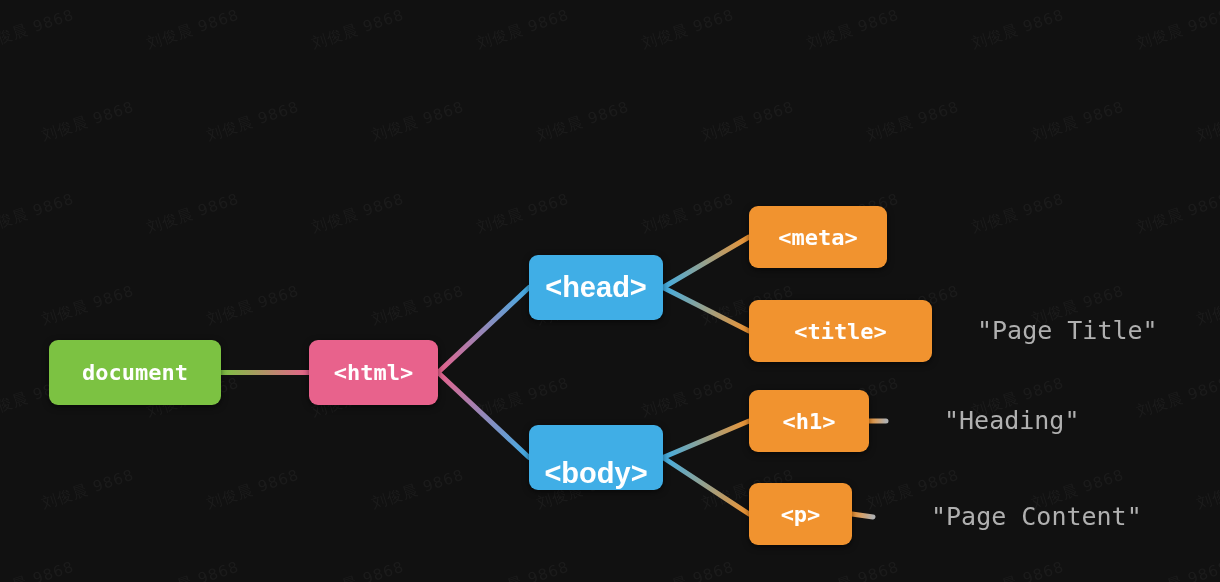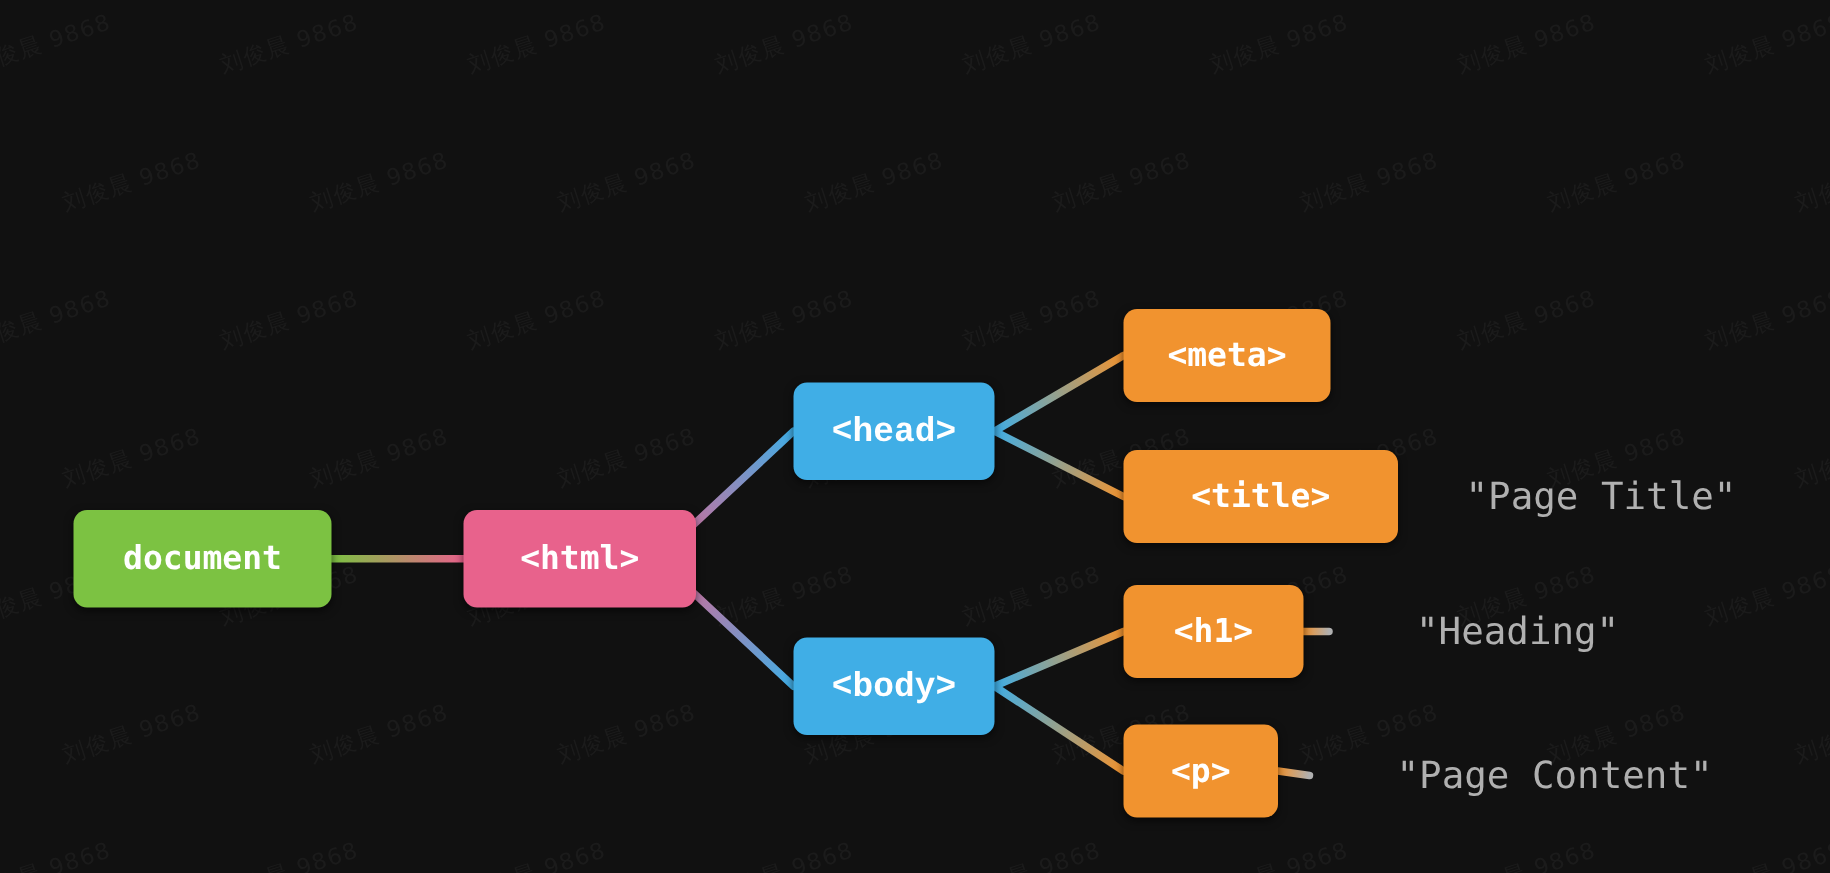--- a/index.html
+++ b/index.html
@@ -64,22 +64,22 @@
     border-radius: 9px;
     color: #ffffff;
     font-family: "DejaVu Sans Mono", monospace;
     font-size: 22px;
     font-weight: bold;
     box-sizing: border-box;
     z-index: 2;
     box-shadow: 0 2px 6px rgba(0,0,0,0.55);
   }
   .node.sans {
-    font-family: Liberation Mono, monospace;
-    font-size: 23px;
+    font-family: Liberation Sans, sans-serif;
+    font-size: 29px;
   }
 
   
   .value-label {
     position: absolute;
     color: #b0b0b0;
     font-family: "DejaVu Sans Mono", monospace;
     font-size: 25px;
     white-space: nowrap;
     z-index: 2;
@@ -215,27 +215,27 @@
         <line x1="869" y1="421" x2="886" y2="421" stroke="url(#grad8)" stroke-width="5" stroke-linecap="round"></line>
         <line x1="852" y1="514" x2="873" y2="517" stroke="url(#grad9)" stroke-width="5" stroke-linecap="round"></line>
       </g>
   </svg>
 
 
   <div id="node-layer">
       <div class="node" style="left: 49px; top: 340px; width: 172px; height: 65px; background: rgb(124, 194, 66);">
         <span>document</span>
       </div>
-      <div class="node" style="left: 309px; top: 340px; width: 155px; height: 65px; background: rgb(232, 98, 140);">
+      <div class="node" style="left: 309px; top: 340px; width: 129px; height: 65px; background: rgb(232, 98, 140);">
         <span>&lt;html&gt;</span>
       </div>
       <div class="node sans" style="left: 529px; top: 255px; width: 134px; height: 65px; background: rgb(64, 174, 230);">
         <span>&lt;head&gt;</span>
       </div>
-      <div class="node sans" style="left: 529px; top: 425px; width: 134px; height: 65px; background: rgb(64, 174, 230);">
+      <div class="node sans" style="left: 529px; top: 425px; width: 134px; height: 65px; background: rgb(64, 174, 230); align-items: flex-end;">
         <span>&lt;body&gt;</span>
       </div>
       <div class="node" style="left: 749px; top: 206px; width: 138px; height: 62px; background: rgb(241, 147, 47);">
         <span>&lt;meta&gt;</span>
       </div>
       <div class="node" style="left: 749px; top: 300px; width: 183px; height: 62px; background: rgb(241, 147, 47);">
         <span>&lt;title&gt;</span>
       </div>
       <div class="node" style="left: 749px; top: 390px; width: 120px; height: 62px; background: rgb(241, 147, 47);">
         <span>&lt;h1&gt;</span>

